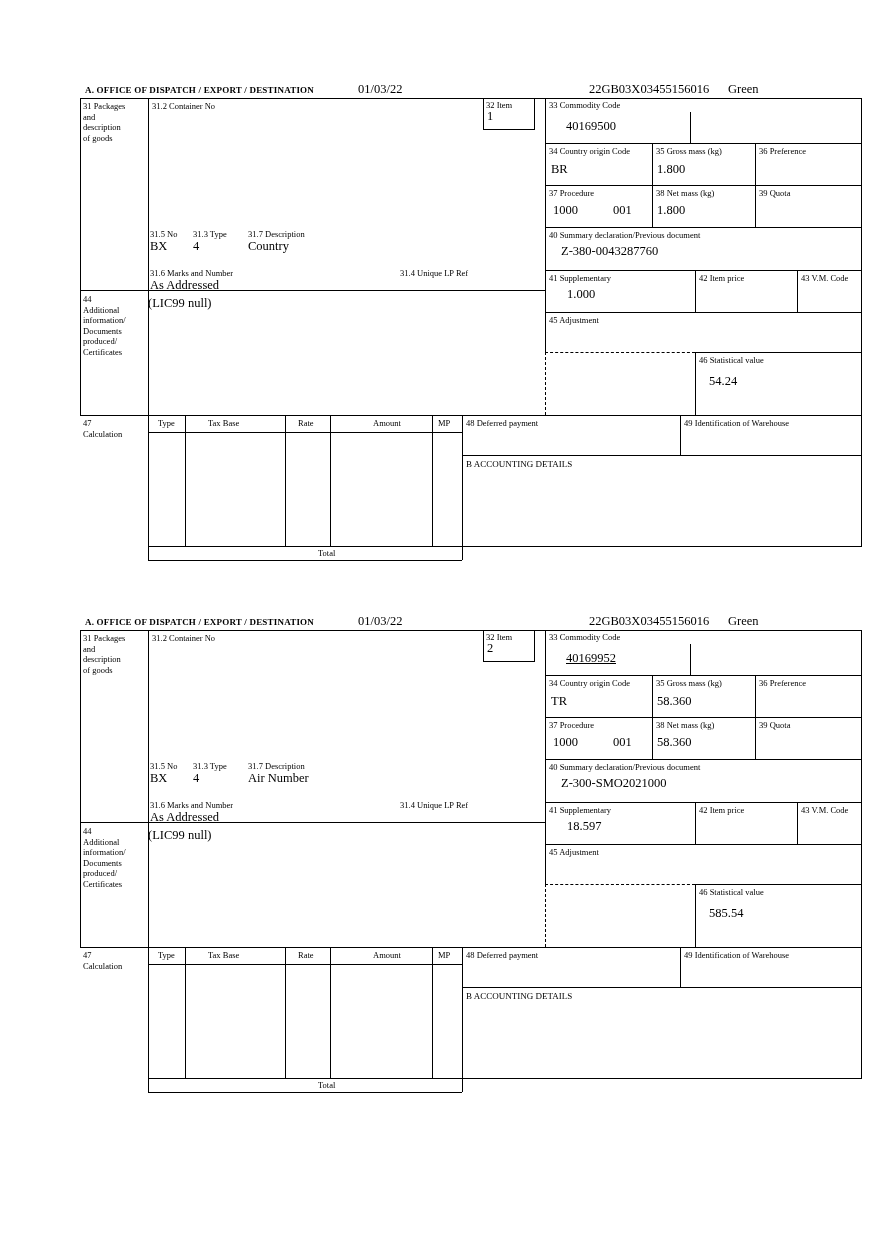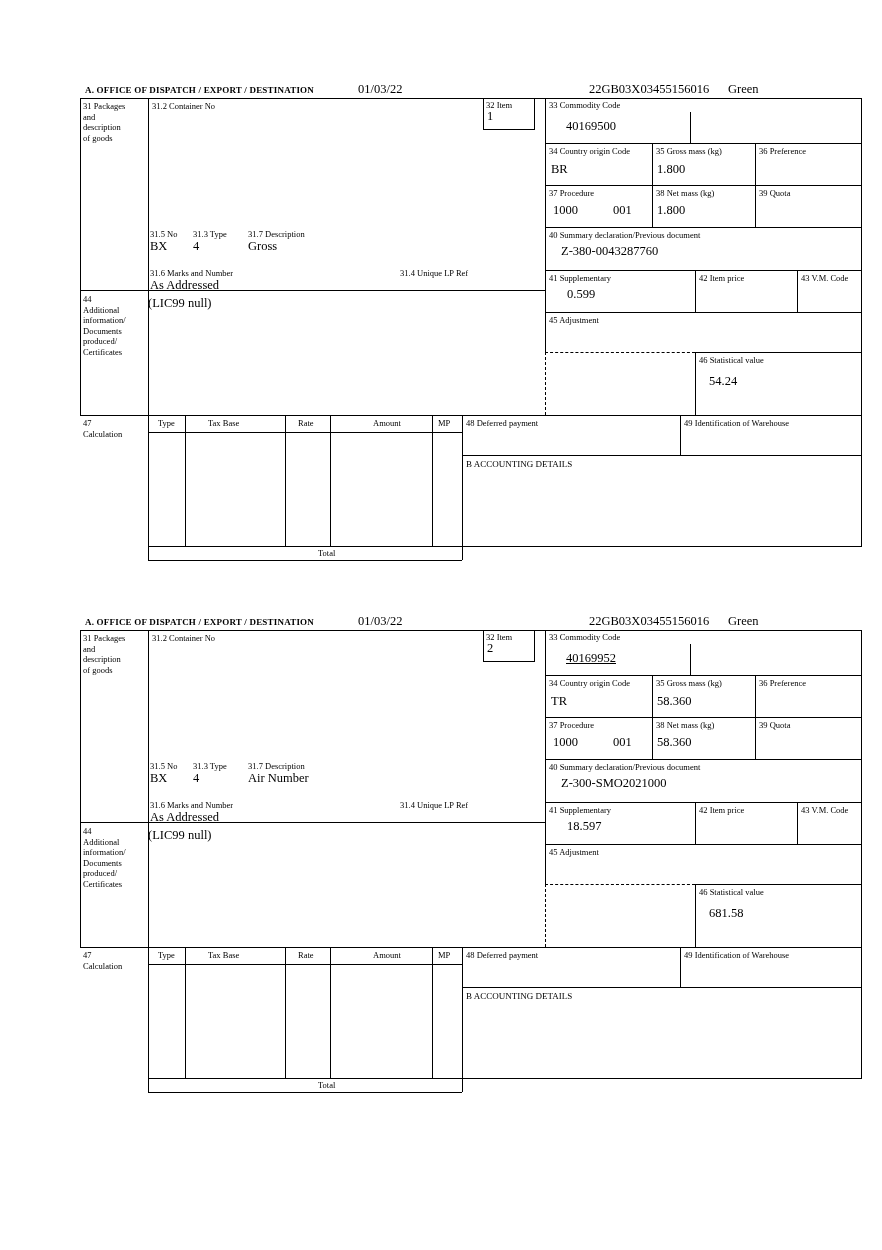--- a/index.html
+++ b/index.html
@@ -115,24 +115,24 @@
     <div class="val" style="left:407px;top:11px;">1</div>
     <div class="val" style="left:486px;top:21px;">40169500</div>
     <div class="val" style="left:471px;top:64px;">BR</div>
     <div class="val" style="left:577px;top:64px;">1.800</div>
     <div class="val" style="left:473px;top:105px;">1000</div>
     <div class="val" style="left:533px;top:105px;">001</div>
     <div class="val" style="left:577px;top:105px;">1.800</div>
     <div class="val" style="left:481px;top:146px;">Z-380-0043287760</div>
     <div class="val" style="left:70px;top:141px;">BX</div>
     <div class="val" style="left:113px;top:141px;">4</div>
-    <div class="val" style="left:168px;top:141px;">Gross</div>
+    <div class="val" style="left:168px;top:141px;">Country</div>
     <div class="val" style="left:70px;top:180px;">As Addressed</div>
     <div class="val" style="left:68px;top:198px;">(LIC99 null)</div>
-    <div class="val" style="left:487px;top:189px;">0.599</div>
+    <div class="val" style="left:487px;top:189px;">1.000</div>
     <div class="val" style="left:629px;top:276px;">54.24</div>
   </div>
 </div>
 
 <div class="block" style="top:612px;">
   <div class="bheader">
     <span class="title">A.  OFFICE OF DISPATCH / EXPORT / DESTINATION</span>
     <span class="date">01/03/22</span>
     <span class="mrn">22GB03X03455156016</span>
     <span class="status">Green</span>
@@ -222,15 +222,15 @@
     <div class="val" style="left:473px;top:105px;">1000</div>
     <div class="val" style="left:533px;top:105px;">001</div>
     <div class="val" style="left:577px;top:105px;">58.360</div>
     <div class="val" style="left:481px;top:146px;">Z-300-SMO2021000</div>
     <div class="val" style="left:70px;top:141px;">BX</div>
     <div class="val" style="left:113px;top:141px;">4</div>
     <div class="val" style="left:168px;top:141px;">Air Number</div>
     <div class="val" style="left:70px;top:180px;">As Addressed</div>
     <div class="val" style="left:68px;top:198px;">(LIC99 null)</div>
     <div class="val" style="left:487px;top:189px;">18.597</div>
-    <div class="val" style="left:629px;top:276px;">681.58</div>
+    <div class="val" style="left:629px;top:276px;">585.54</div>
   </div>
 </div>
 
 </body></html>

